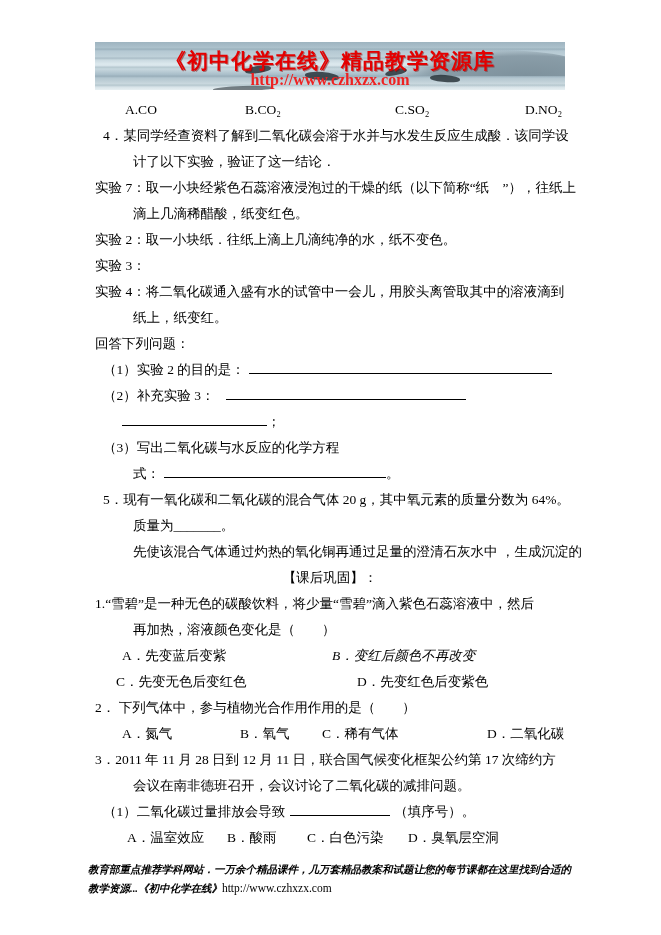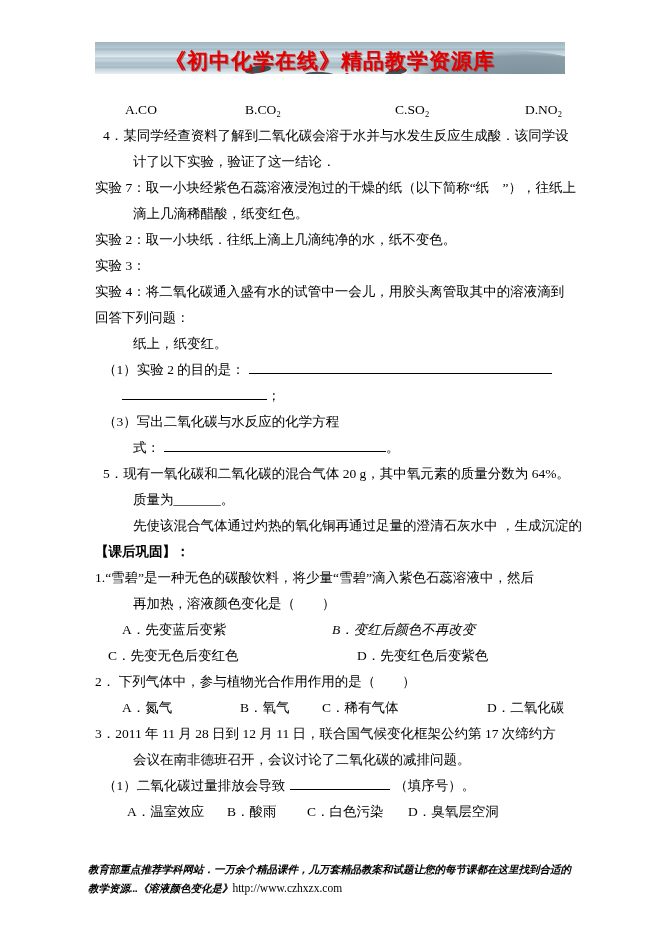--- a/index.html
+++ b/index.html
@@ -8,21 +8,21 @@
     background:#ffffff;
     font-family:"Liberation Serif", serif;
     color:#000;
     position:relative;
     overflow:hidden;
   }
   .page { position:absolute; inset:0; background:#fff; }
 
   
   .banner {
-    position:absolute; left:95px; top:42px; width:470px; height:32px;
+    position:absolute; left:95px; top:42px; width:470px; height:48px;
     overflow:hidden;
     background:
       linear-gradient(180deg,
         #9eb4c0 0%, #b4c8d2 18%, #c2d3db 34%,
         #dde9ee 46%, #c8d8df 56%, #a9bec9 68%,
         #bccdd5 80%, #d3e0e5 92%, #e8f0f3 100%);
   }
   .banner-streaks {
     position:absolute; inset:0;
     background:repeating-linear-gradient(180deg,
@@ -62,38 +62,38 @@
 
   
   .content {
     position:absolute; left:95px; top:97px; width:470px;
     font-size:13.5px;
   }
   .ln { height:26px; line-height:26px; white-space:nowrap; position:relative; }
   .ind1 { padding-left:8px; }
   .ind2 { padding-left:38px; }
   .ind3 { padding-left:27px; }
-  .bold { font-weight:bold; }
+  .bold { font-weight:normal;text-align:center; }
   .optrow span { position:absolute; top:0; }
   .blank {
     display:inline-block;
     border-bottom:1px solid #000;
     height:15px;
     vertical-align:baseline;
   }
   .b-goal   { width:303px; margin-left:4px; }
   .b-exp3   { width:240px; margin-left:12px; }
   .b-cont   { width:145px; }
   .b-eq     { width:222px; margin-left:4px; }
   .b-seq    { width:100px; margin-left:5px; margin-right:4px; }
 
   
   .p-a0 { left:30px; }  .p-b0 { left:150px; } .p-c0 { left:300px; } .p-d0 { left:430px; }
   .p-a1 { left:27px; }  .p-b1 { left:237px;font-style:italic; }
-  .p-c1 { left:13px; }  .p-d1 { left:262px; }
+  .p-c1 { left:21px; }  .p-d1 { left:262px; }
   .p-a2 { left:27px; }  .p-b2 { left:145px; } .p-c2 { left:227px; } .p-d2 { left:392px; }
   .p-a3 { left:32px; }  .p-b3 { left:132px; } .p-c3 { left:212px; } .p-d3 { left:313px; }
 
   
   .footer {
     position:absolute; left:88px; top:860px; width:495px;
     font-size:10.5px; font-weight:bold; font-style:italic;
     line-height:19px; white-space:nowrap;
   }
   .footer .furl {
@@ -127,25 +127,28 @@
       <span class="p-d0">D.NO₂</span>
     </div>
 
     <div class="ln ind1">4．某同学经查资料了解到二氧化碳会溶于水并与水发生反应生成酸．该同学设</div>
     <div class="ln ind2">计了以下实验，验证了这一结论．</div>
     <div class="ln">实验 7：取一小块经紫色石蕊溶液浸泡过的干燥的纸（以下简称“纸　”），往纸上</div>
     <div class="ln ind2">滴上几滴稀醋酸，纸变红色。</div>
     <div class="ln">实验 2：取一小块纸．往纸上滴上几滴纯净的水，纸不变色。</div>
     <div class="ln">实验 3：</div>
     <div class="ln">实验 4：将二氧化碳通入盛有水的试管中一会儿，用胶头离管取其中的溶液滴到</div>
+    <div class="ln ind2">纸上，纸变红。</div>
     <div class="ln">回答下列问题：</div>
-    <div class="ln ind2">纸上，纸变红。</div>
 
     <div class="ln ind1">
       <span>（1）实验 2 的目的是：</span><span class="blank b-goal"></span>
+    </div>
+    <div class="ln ind1">
+      <span>（2）补充实验 3：</span><span class="blank b-exp3"></span>
     </div>
     <div class="ln ind3">
       <span class="blank b-cont"></span><span>；</span>
     </div>
     <div class="ln ind1">（3）写出二氧化碳与水反应的化学方程</div>
     <div class="ln ind2">
       <span>式：</span><span class="blank b-eq"></span><span>。</span>
     </div>
 
     <div class="ln ind1">5．现有一氧化碳和二氧化碳的混合气体 20 g，其中氧元素的质量分数为 64%。</div>
@@ -183,17 +186,17 @@
       <span class="p-b3">B．酸雨</span>
       <span class="p-c3">C．白色污染</span>
       <span class="p-d3">D．臭氧层空洞</span>
     </div>
 
   </div>
 
   <div class="footer">
     <div>教育部重点推荐学科网站．一万余个精品课件，几万套精品教案和试题让您的每节课都在这里找到合适的</div>
     <div>
-      <span>教学资源...《溶液颜色变化是》</span><span class="furl">http://www.czhxzx.com</span>
+      <span>教学资源...《初中化学在线》</span><span class="furl">http://www.czhxzx.com</span>
     </div>
   </div>
 
 </div>
 
 </body></html>

